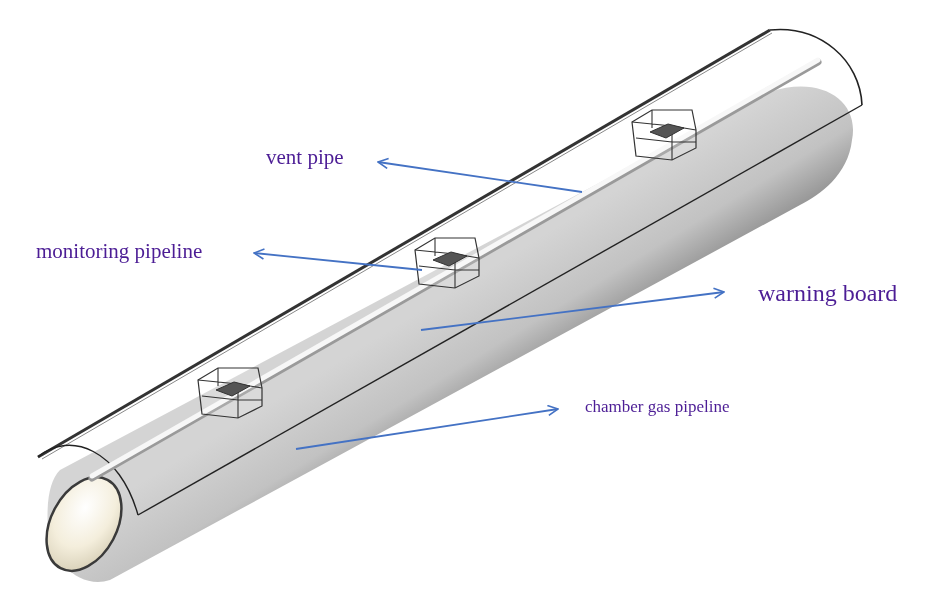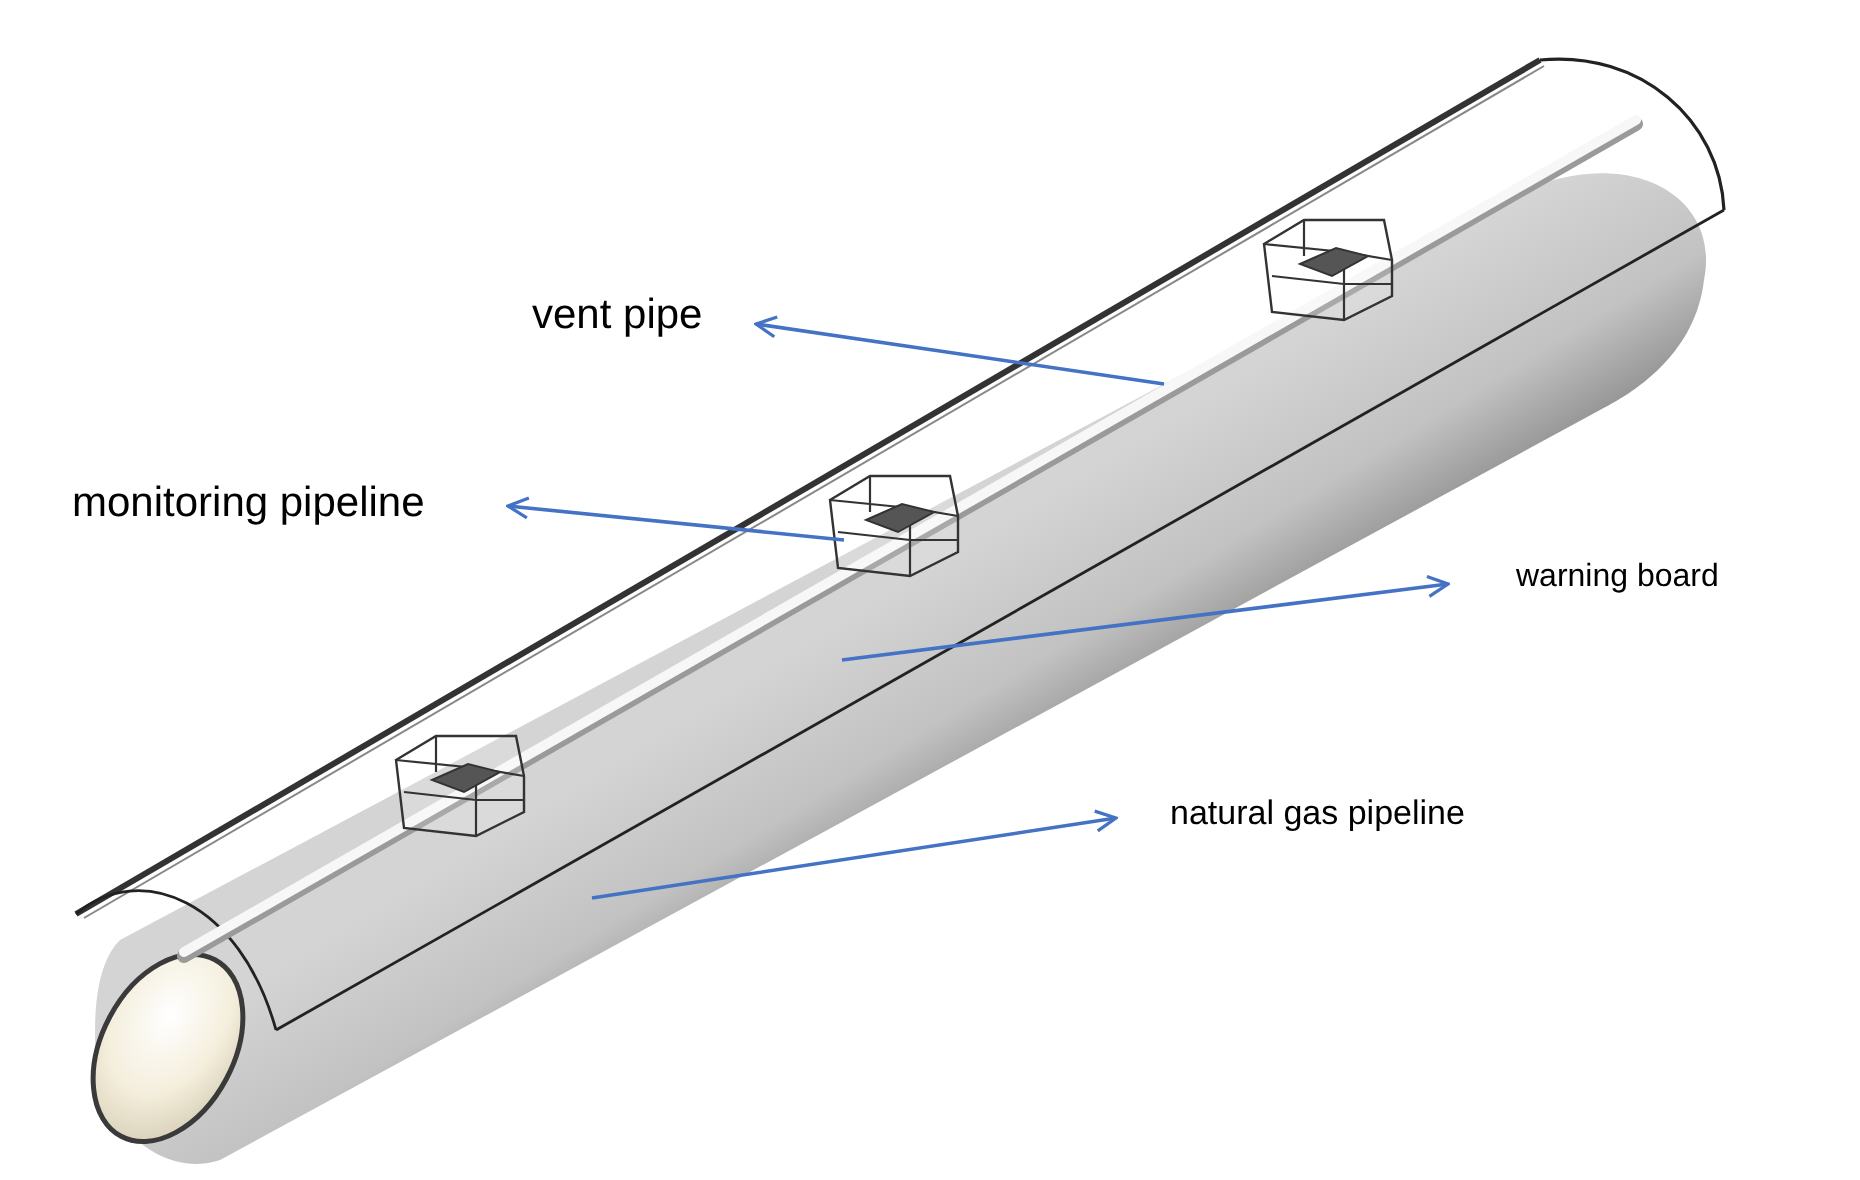--- a/index.html
+++ b/index.html
@@ -1,21 +1,21 @@
 <!DOCTYPE html>
 <html><head>
 <meta charset="utf-8">
 <style>
   html, body { margin:0; padding:0; background:#ffffff; }
   body { width:930px; height:590px; position:relative; overflow:hidden; font-family:"Liberation Sans", sans-serif; }
   #scene { position:absolute; left:0; top:0; width:930px; height:590px; }
-  .label { position:absolute; color:#000000; font-family:Liberation Sans, sans-serif; white-space:nowrap; line-height:1; }
+  .label { position:absolute; color:#4c1d95; font-family:Liberation Serif, serif; white-space:nowrap; line-height:1; }
   .l-vent { left:266px; top:147px; font-size:21px; }
   .l-mon { left:36px; top:241px; font-size:21px; }
-  .l-warn { left:758px; top:281px; font-size:16px;text-align:center; }
+  .l-warn { left:758px; top:281px; font-size:24px;text-align:center; }
   .l-gas { left:585px; top:398px; font-size:17px; }
 </style>
 </head>
 <body>
 
 <svg id="scene" viewBox="0 0 930 590" xmlns="http://www.w3.org/2000/svg">
   <defs>
     <linearGradient id="pipeGrad" gradientUnits="userSpaceOnUse" x1="600" y1="200" x2="680" y2="330">
       <stop offset="0" stop-color="#d4d4d4"></stop>
       <stop offset="0.45" stop-color="#c2c2c2"></stop>
@@ -69,13 +69,13 @@
 
   <line x1="582" y1="192" x2="378" y2="162" stroke="#4472c4" stroke-width="1.8" marker-end="url(#arrowHead)"></line>
   <line x1="422" y1="270" x2="254" y2="253" stroke="#4472c4" stroke-width="1.8" marker-end="url(#arrowHead)"></line>
   <line x1="421" y1="330" x2="724" y2="292" stroke="#4472c4" stroke-width="1.8" marker-end="url(#arrowHead)"></line>
   <line x1="296" y1="449" x2="558" y2="409" stroke="#4472c4" stroke-width="1.8" marker-end="url(#arrowHead)"></line>
 </svg>
 
 <div class="label l-vent">vent pipe</div>
 <div class="label l-mon">monitoring pipeline</div>
 <div class="label l-warn">warning board</div>
-<div class="label l-gas">natural gas pipeline</div>
+<div class="label l-gas">chamber gas pipeline</div>
 
 </body></html>

